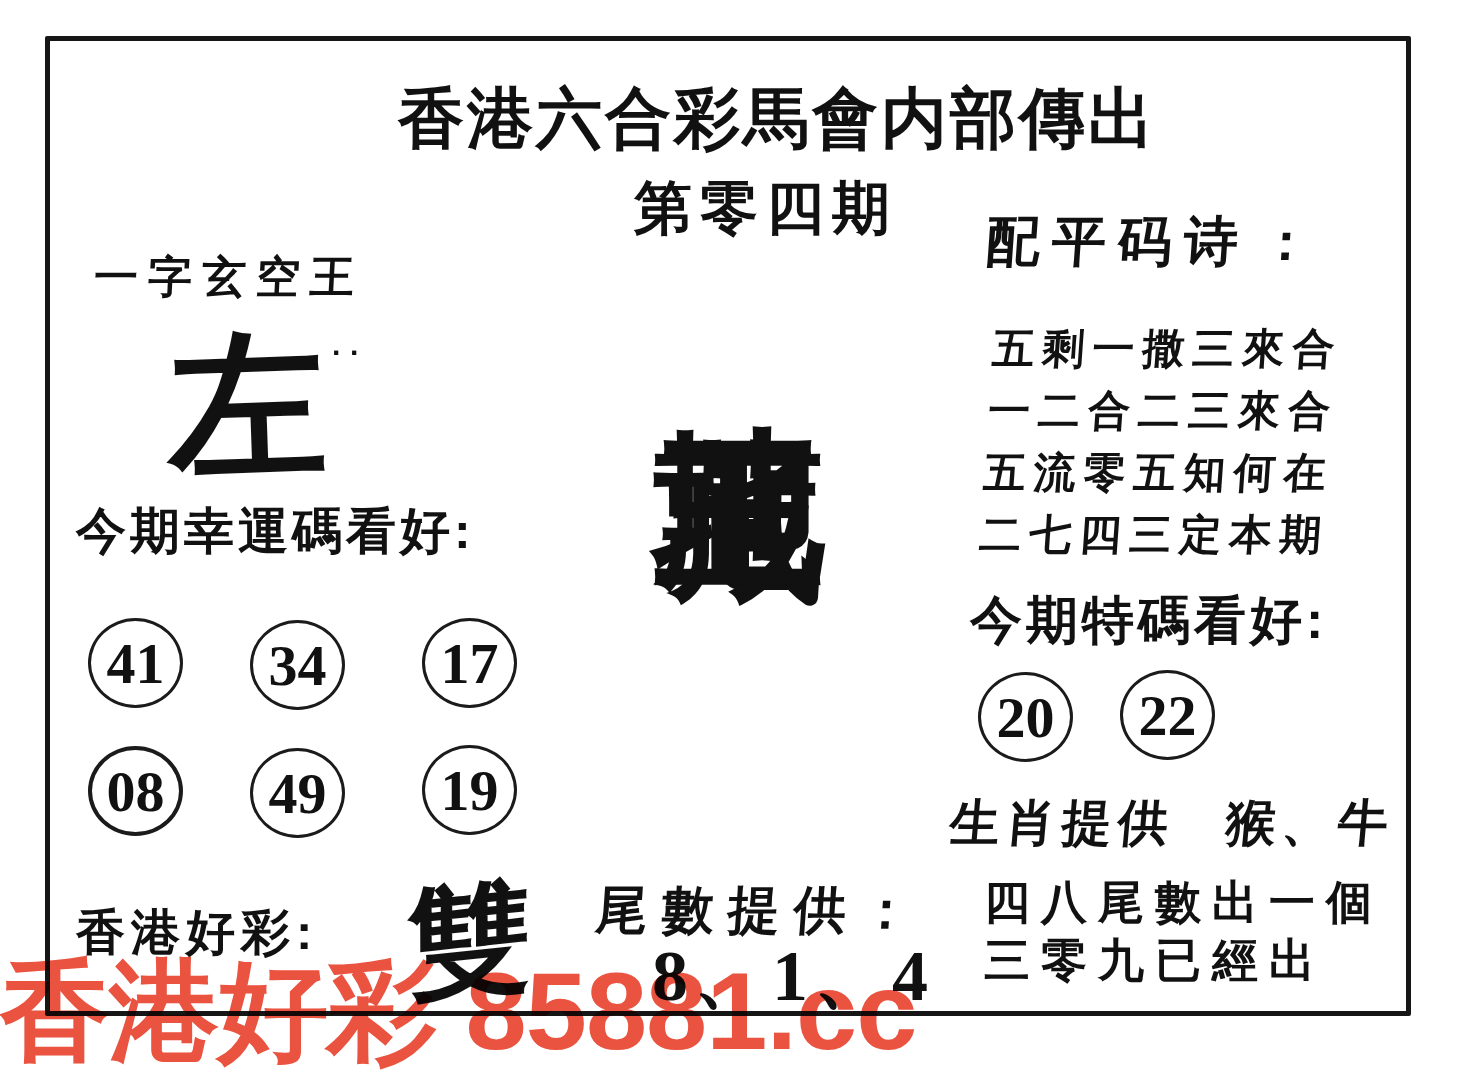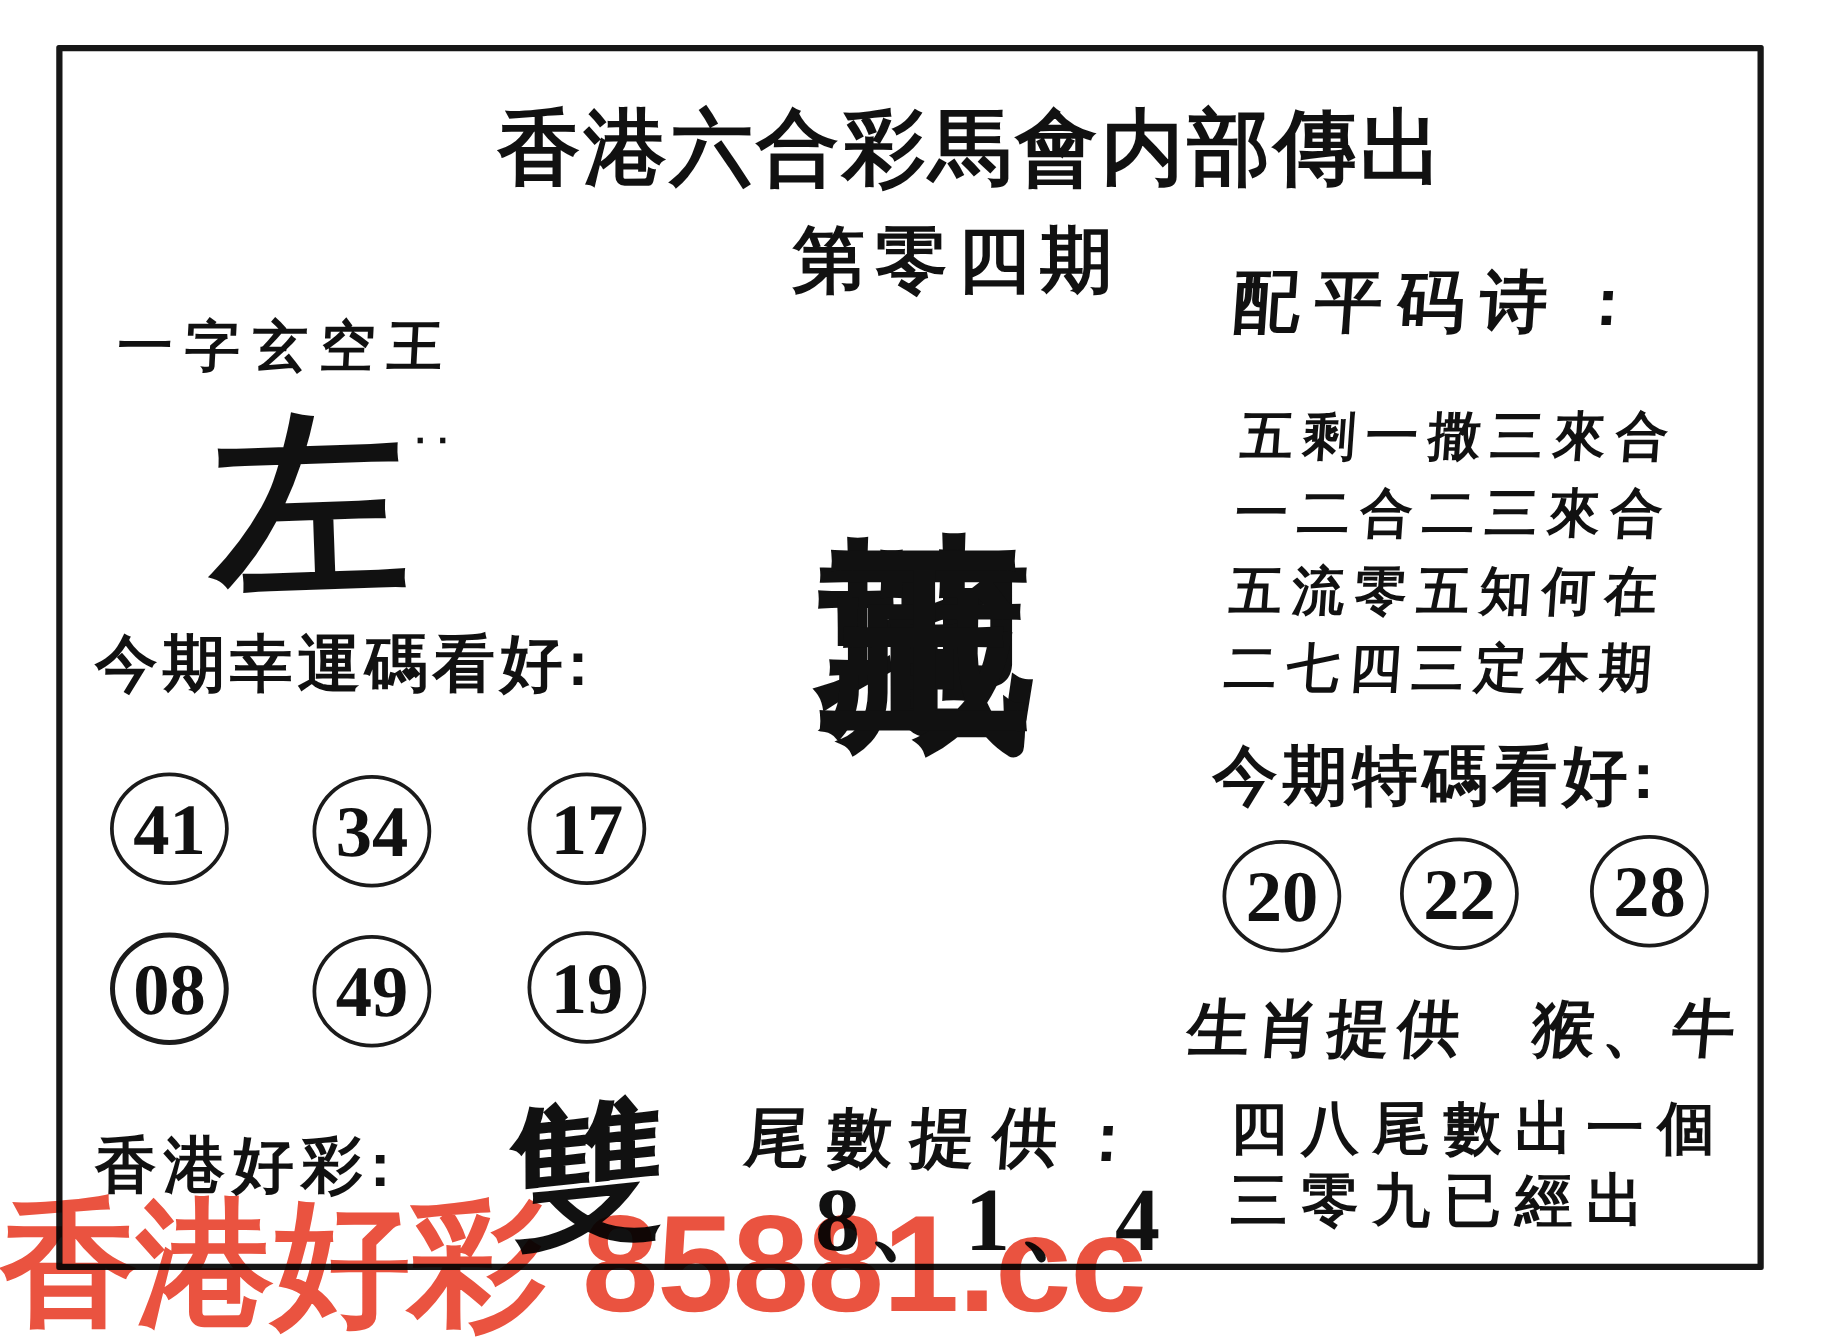--- a/index.html
+++ b/index.html
@@ -182,21 +182,20 @@
     <div class="poem-line">五剩一撒三來合</div>
     <div class="poem-line">一二合二三來合</div>
     <div class="poem-line">五流零五知何在</div>
     <div class="poem-line">二七四三定本期</div>
   </div>
 
   <div class="special-heading">今期特碼看好:</div>
   <div class="special-circles">
     <div class="circle s1">20</div>
     <div class="circle s2">22</div>
-    <div class="circle s3">28</div>
   </div>
 
   <div class="zodiac">
     <span class="zodiac-label">生肖提供</span><span class="zodiac-value">猴、牛</span>
   </div>
 
   <div class="note n1">四八尾數出一個</div>
   <div class="note n2">三零九已經出</div>
 
   <div class="watermark">香港好彩 85881.cc</div>

